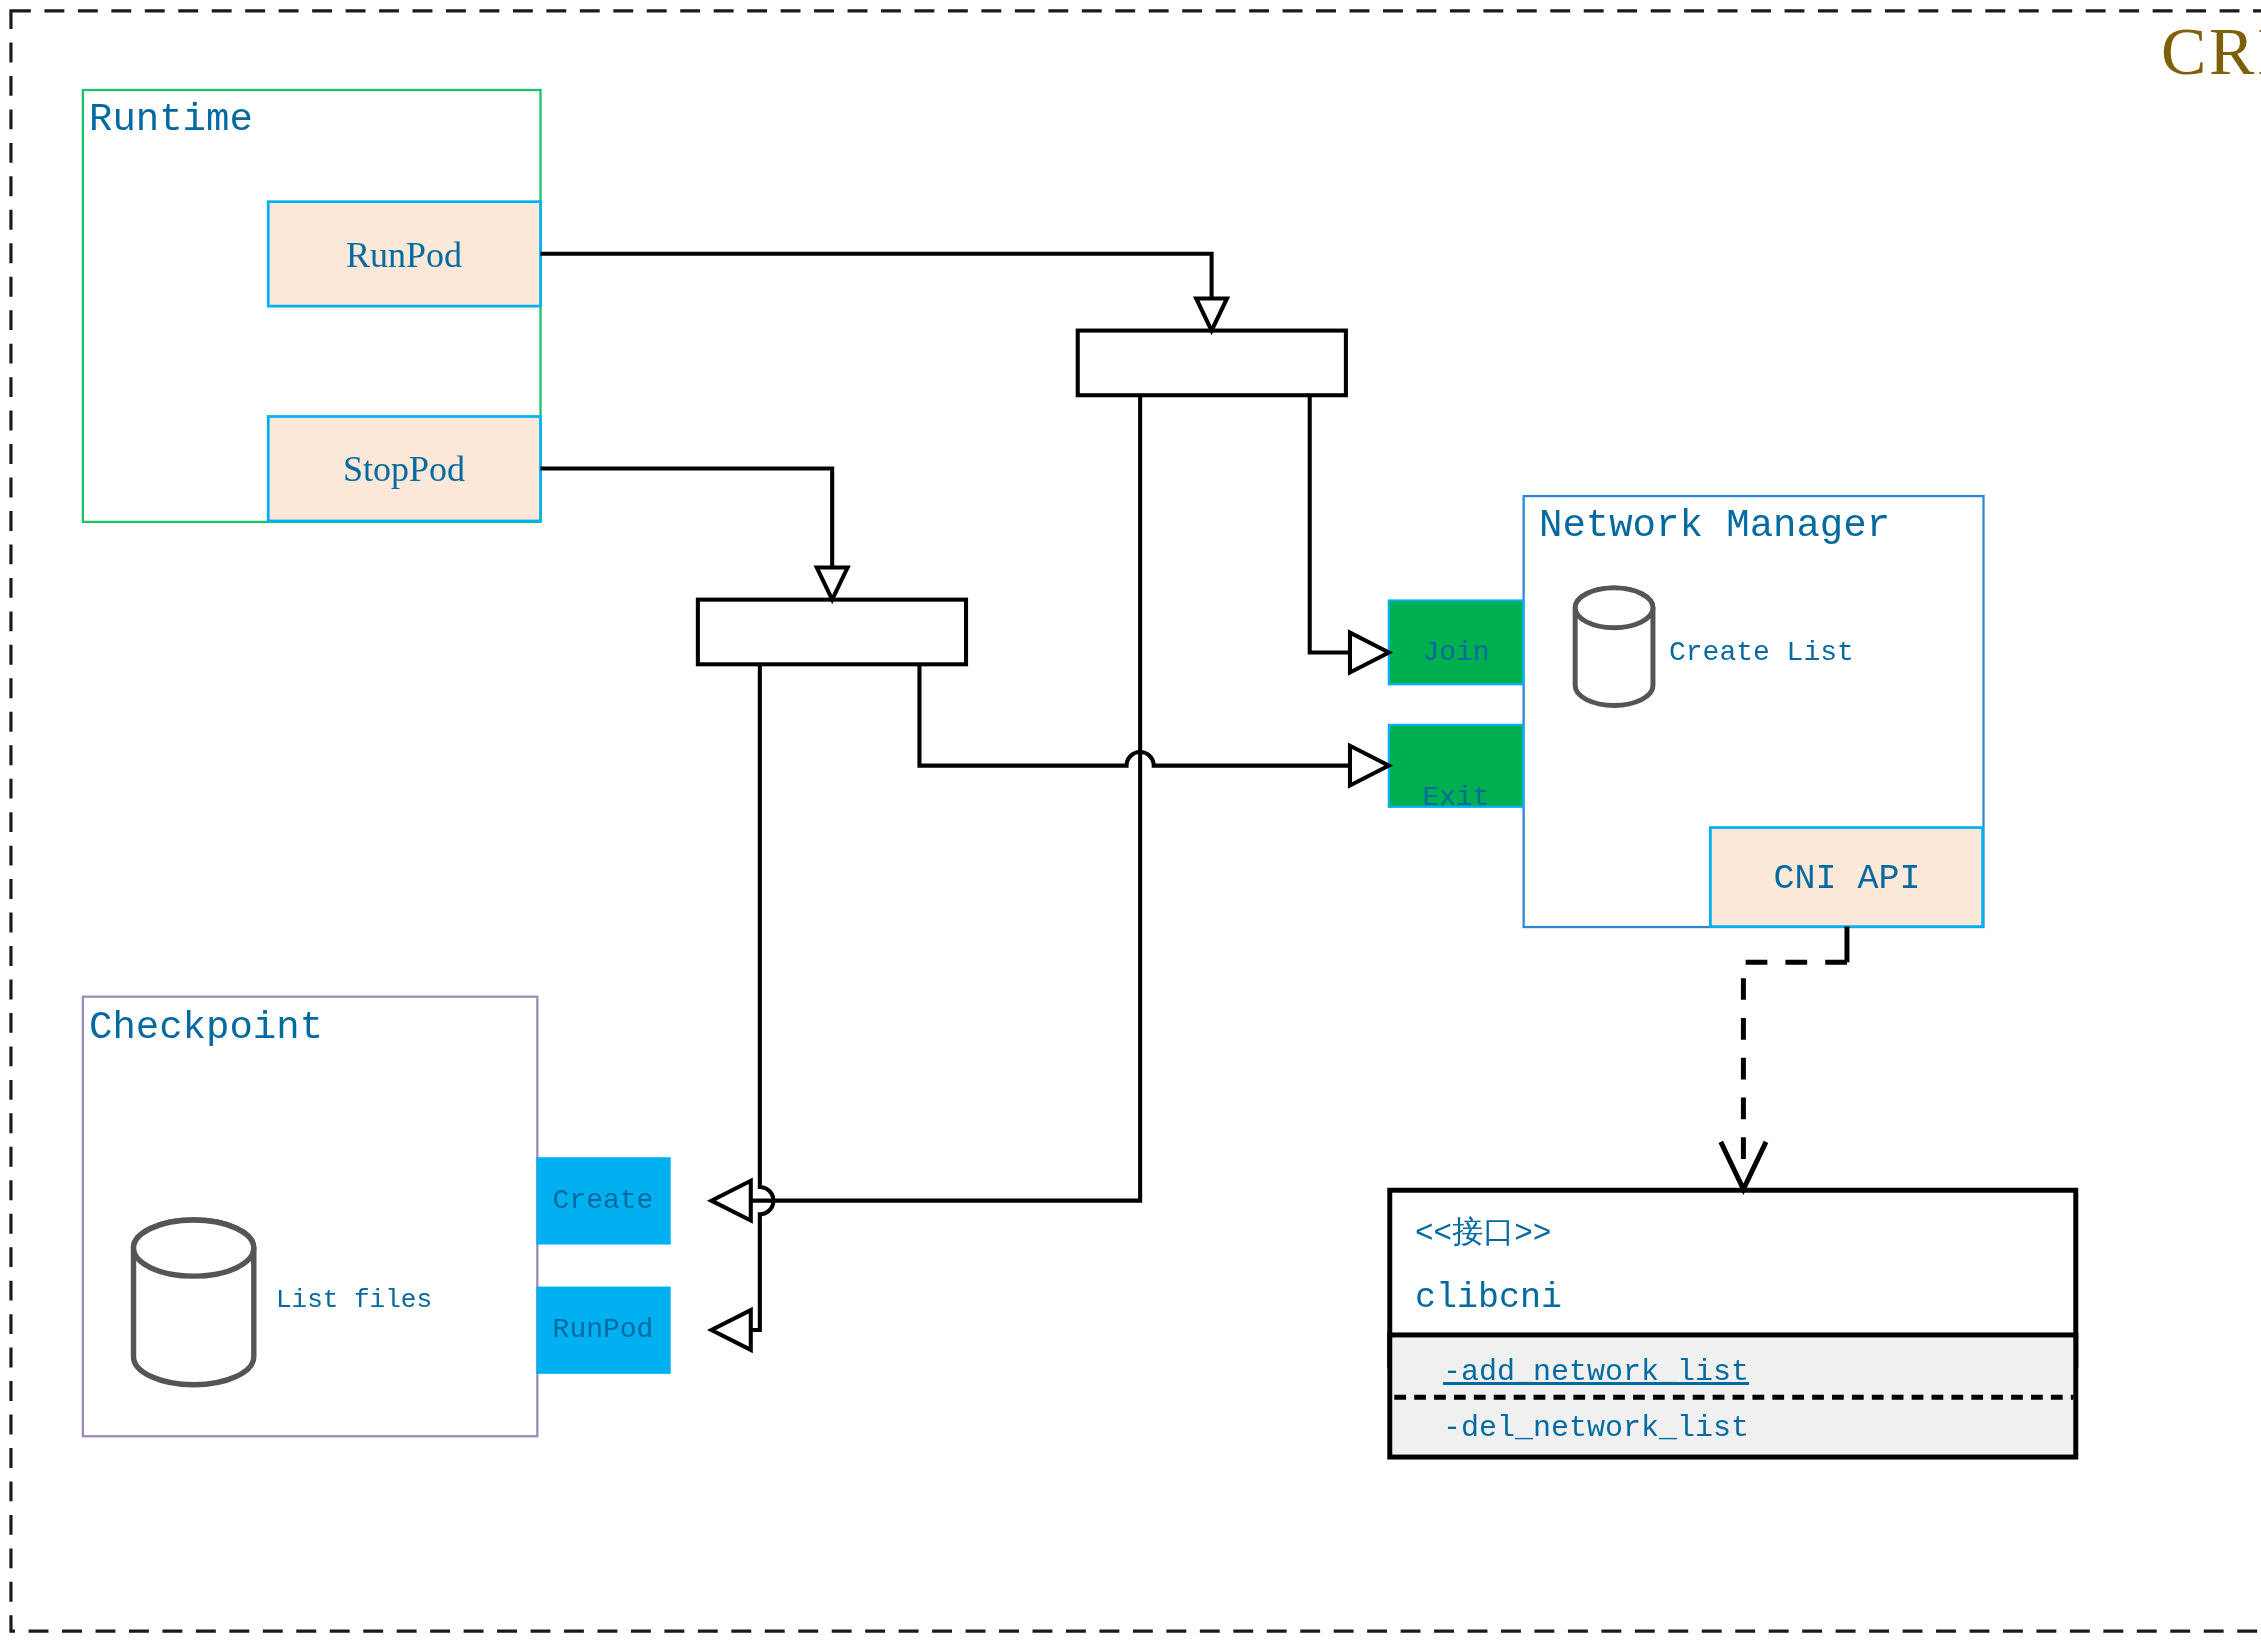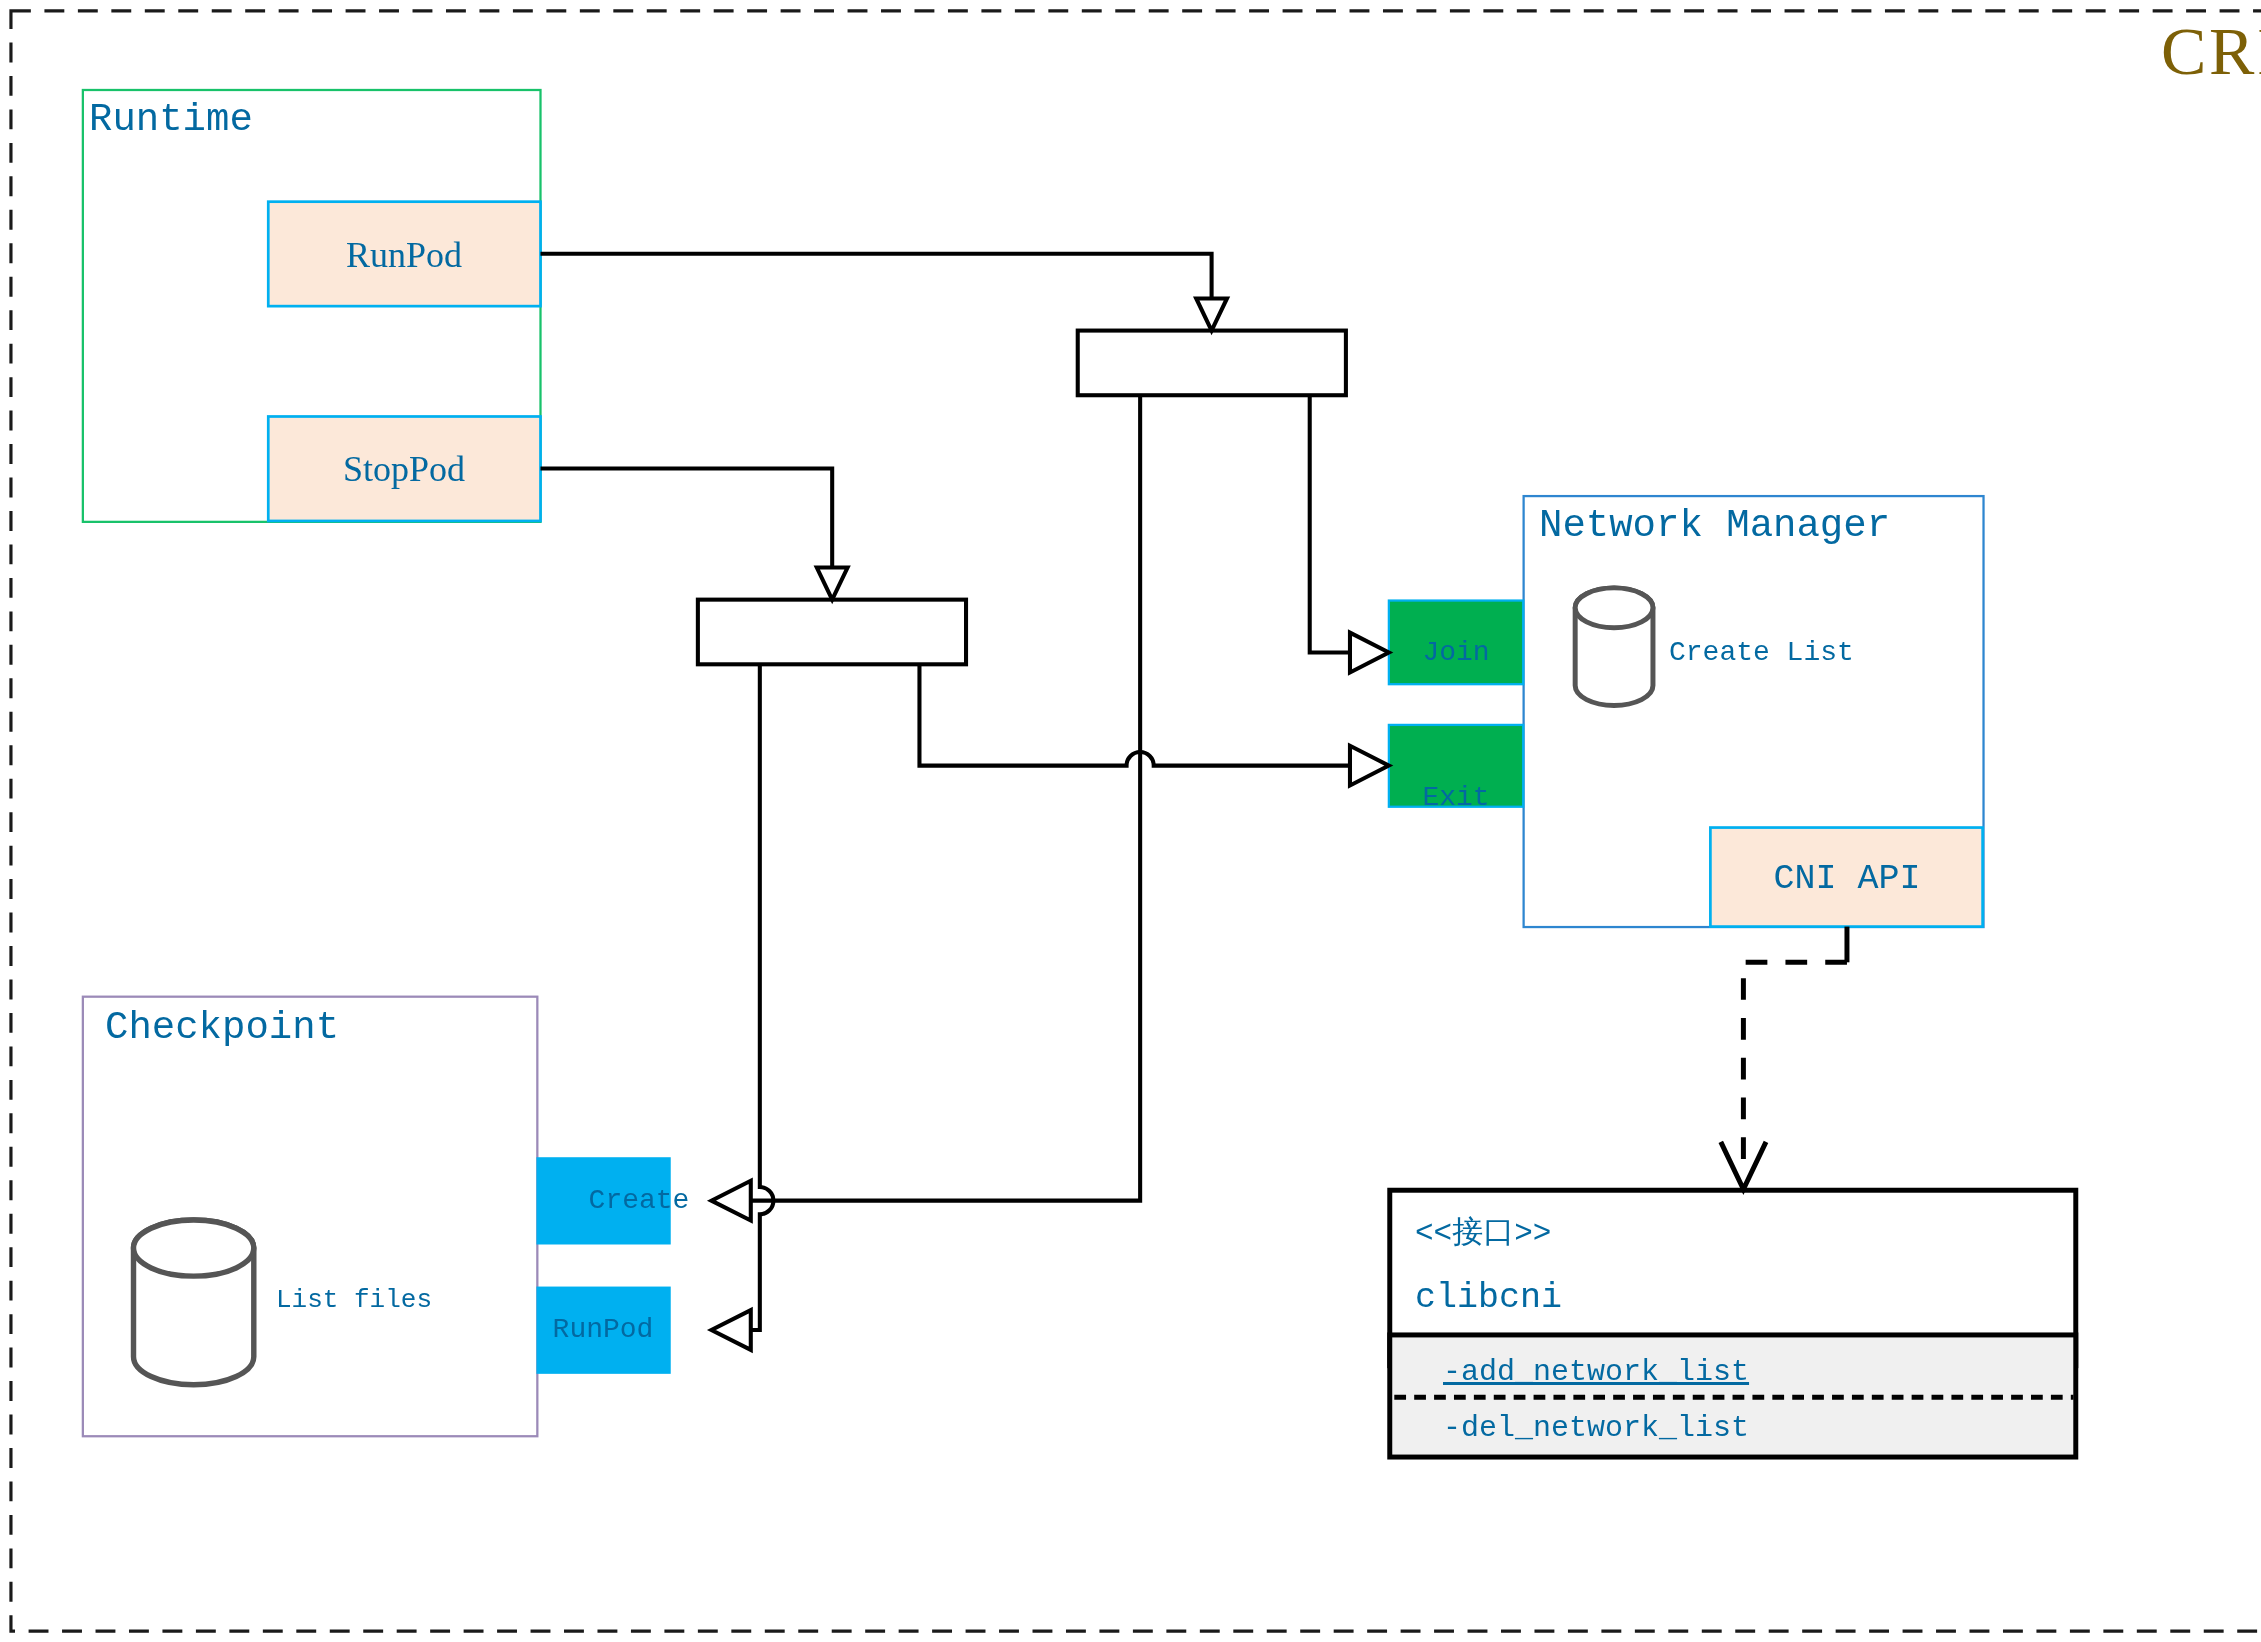--- a/index.html
+++ b/index.html
@@ -91,25 +91,25 @@
   </svg>
 
   <div class="lbl" style="left:2161px;top:17px;font-size:68px;color:#7d6007;font-family:'Liberation Serif',serif;letter-spacing:2.7px;">CRI</div>
 
   <div class="lbl" style="left:89px;top:101px;font-size:39px;font-family:'Liberation Mono',monospace;">Runtime</div>
 
   <div class="lbl ctr" style="left:404px;top:255px;font-size:36px;">RunPod</div>
 
   <div class="lbl ctr" style="left:404px;top:469px;font-size:36px;">StopPod</div>
 
-  <div class="lbl" style="left:89px;top:1009px;font-size:39px;font-family:'Liberation Mono',monospace;margin-left:16px;">Checkpoint</div>
+  <div class="lbl" style="left:89px;top:1009px;font-size:39px;font-family:'Liberation Mono',monospace;">Checkpoint</div>
 
   <div class="lbl" style="left:276px;top:1287px;font-size:26px;font-family:'Liberation Mono',monospace;">List files</div>
 
-  <div class="lbl ctr" style="left:603px;top:1201px;font-size:28px;font-family:'Liberation Mono',monospace;margin-left:36px;">Create</div>
+  <div class="lbl ctr" style="left:603px;top:1201px;font-size:28px;font-family:'Liberation Mono',monospace;">Create</div>
 
   <div class="lbl ctr" style="left:603px;top:1330px;font-size:28px;font-family:'Liberation Mono',monospace;">RunPod</div>
 
   <div class="lbl" style="left:1539px;top:507px;font-size:39px;font-family:'Liberation Mono',monospace;text-align:right;">Network Manager</div>
 
   <div class="lbl" style="left:1669px;top:639px;font-size:28px;font-family:'Liberation Mono',monospace;">Create List</div>
 
   <div class="lbl ctr" style="left:1456px;top:653px;font-size:28px;font-family:'Liberation Mono',monospace;">Join</div>
 
   <div class="lbl ctr" style="left:1456px;top:766px;font-size:28px;font-family:Liberation Mono, monospace;margin-top:32px;">Exit</div>

